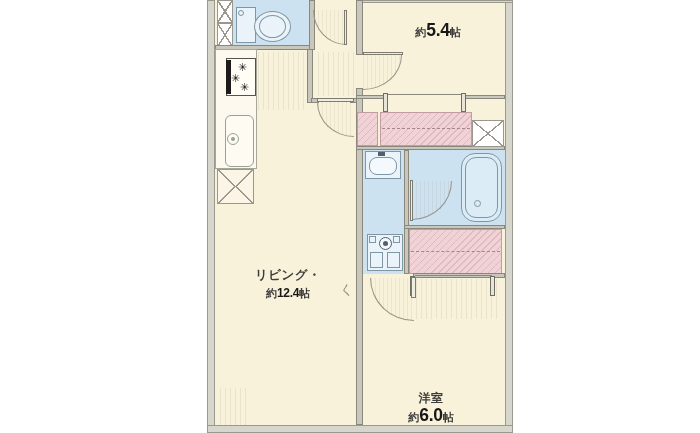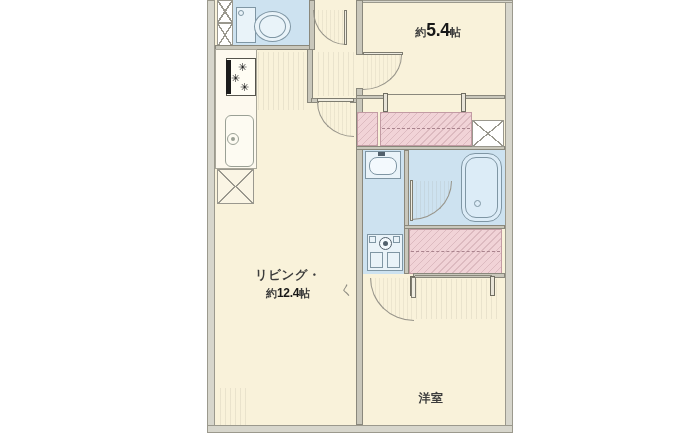--- a/index.html
+++ b/index.html
@@ -137,15 +137,18 @@
 
   <div class="abs label" style="left:215px;top:268px;width:146px;">
     <div class="rname">リビング・</div>
     <div>
       <span class="asmall">約</span><span class="abig" style="font-size:12px;">12.4</span><span class="asmall">帖</span>
     </div>
   </div>
 
   <div class="abs label" style="left:362px;top:350px;width:138px;margin-top:41px;">
     <div class="rname" style="font-size:12px;">洋室</div>
+    <div>
+      <span class="asmall">約</span><span class="abig">6.0</span><span class="asmall">帖</span>
+    </div>
   </div>
 
 </div>
 
 </body></html>

